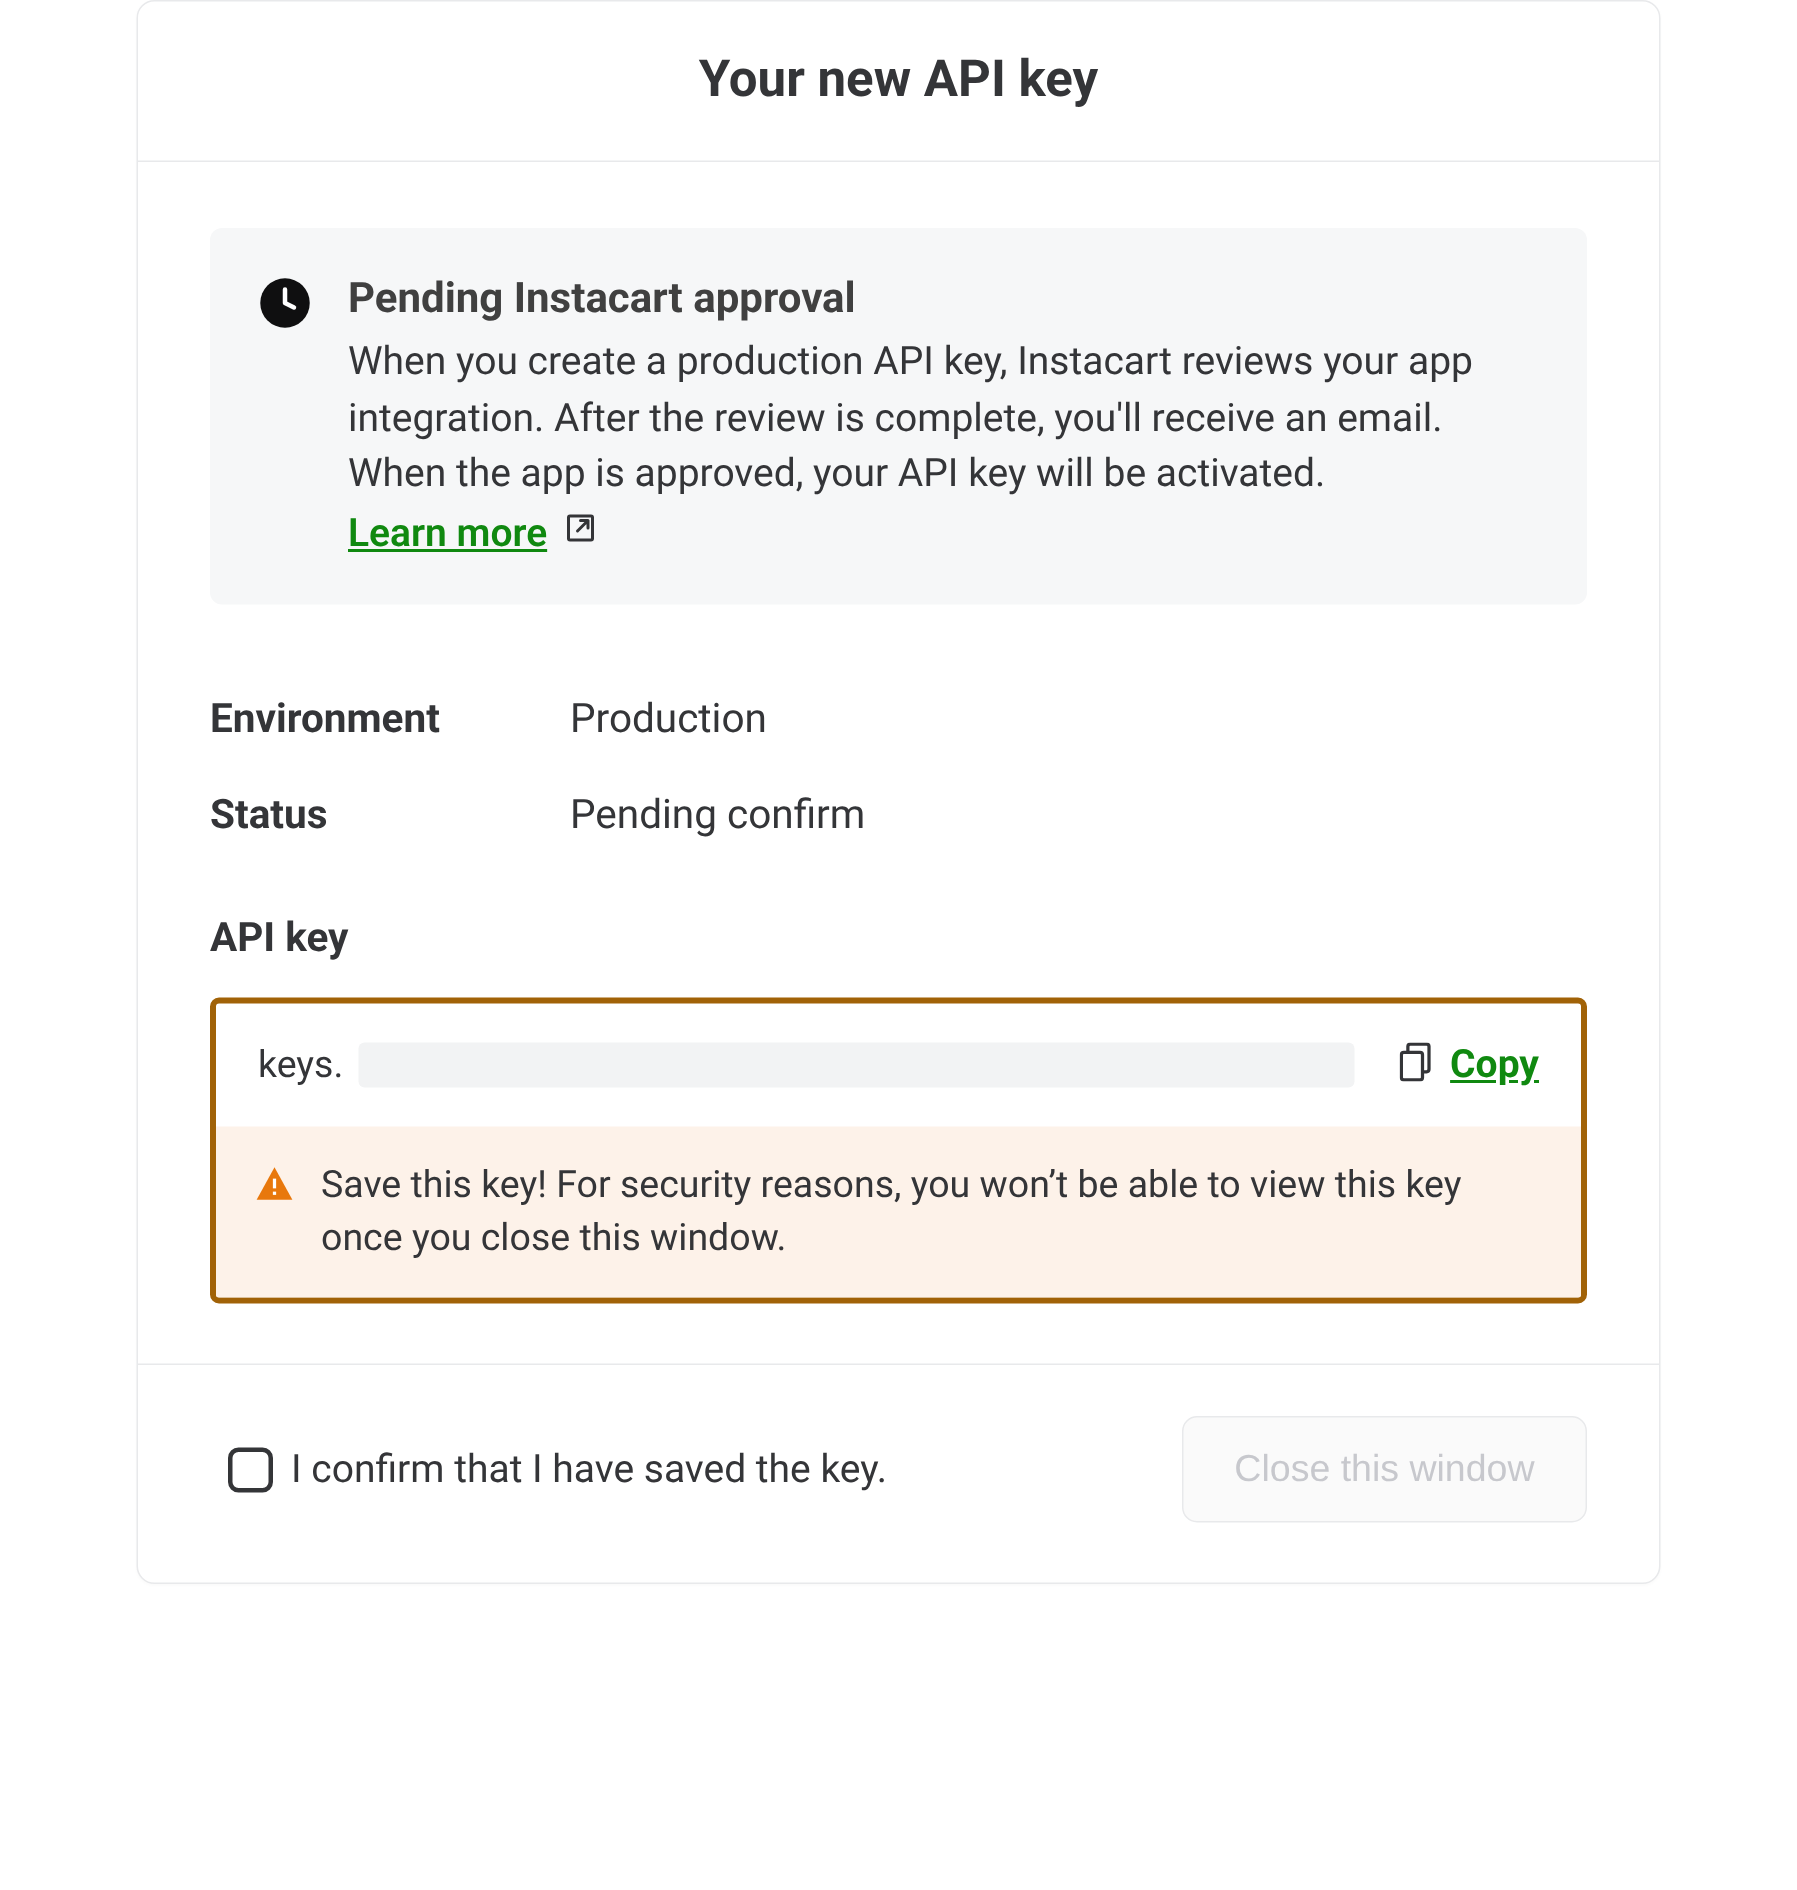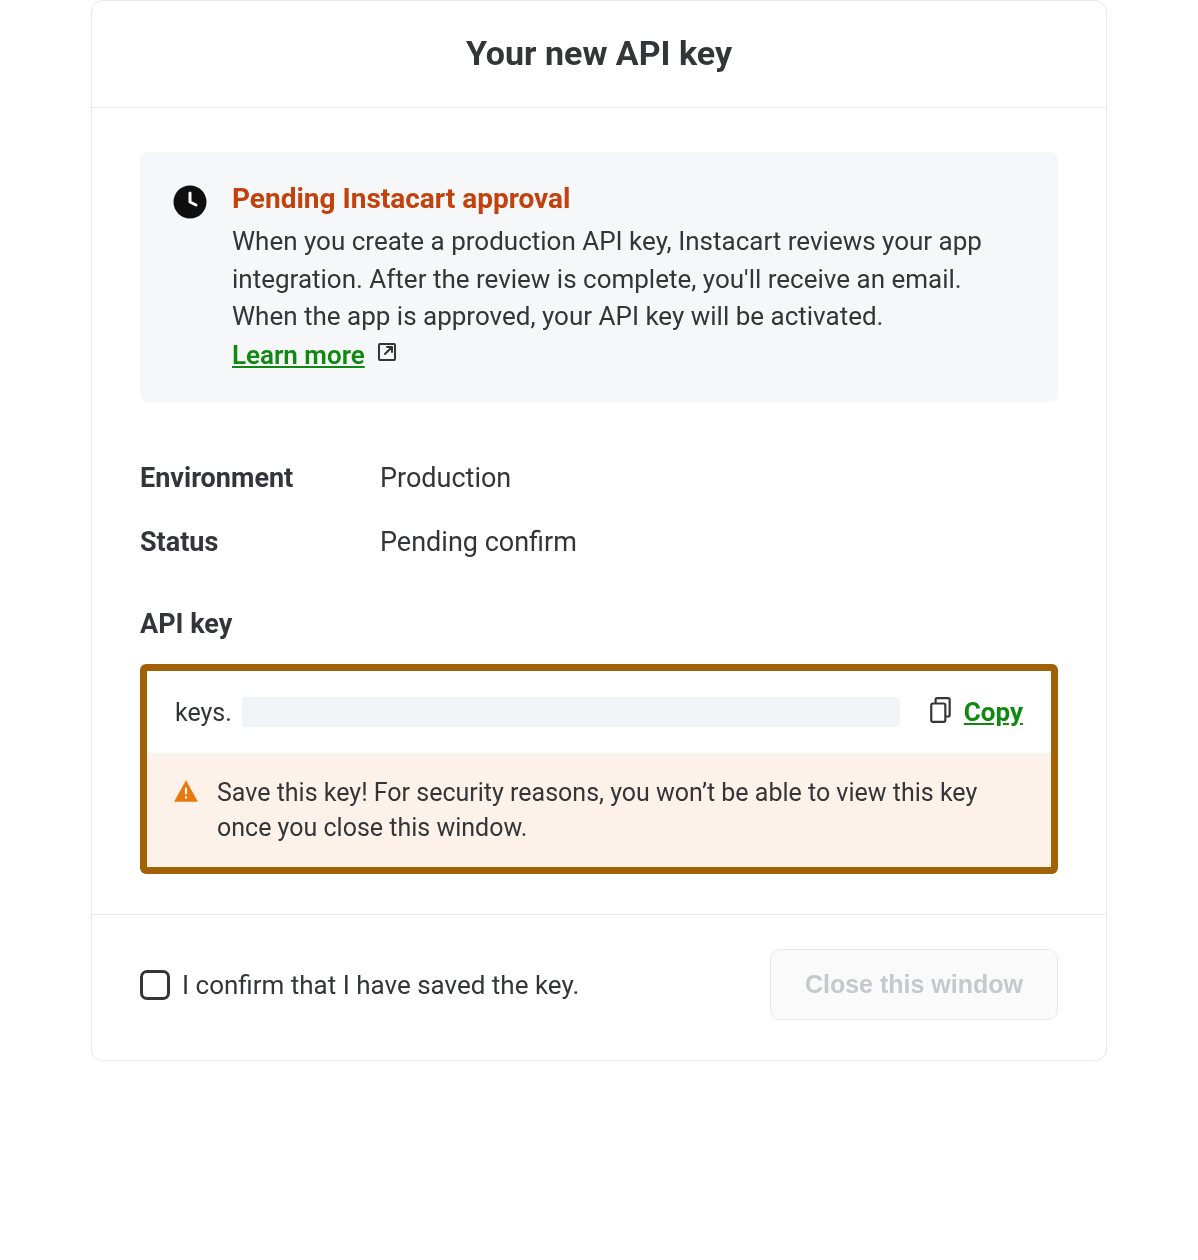--- a/index.html
+++ b/index.html
@@ -46,21 +46,21 @@
     width: 36px;
     height: 36px;
     margin-top: 2px;
   }
   .info-body {
     flex: 1;
   }
   .info-title {
     font-size: 28px;
     font-weight: 700;
-    color: #c2410c;
+    color: #404040;
     margin-bottom: 8px;
   }
   .info-text {
     font-size: 26px;
     line-height: 1.45;
     color: #343538;
   }
   .learn-more {
     display: inline-flex;
     align-items: center;
@@ -94,21 +94,21 @@
     margin-top: 34px;
   }
   .api-key-label {
     font-size: 27px;
     font-weight: 700;
     color: #343538;
     margin-bottom: 24px;
     margin-top: 28px;
   }
   .api-key-box {
-    border: 7px solid #a16207;
+    border: 4px solid #a16207;
     border-radius: 6px;
     overflow: hidden;
   }
   .key-row {
     display: flex;
     align-items: center;
     padding: 26px 28px;
     gap: 10px;
   }
   .key-prefix {
@@ -156,38 +156,39 @@
     padding: 34px 48px 40px 48px;
     display: flex;
     align-items: center;
     justify-content: space-between;
   }
   .confirm-group {
     display: inline-flex;
     align-items: center;
     gap: 12px;
     cursor: pointer;
+    margin-left: 12px;
   }
   .checkbox {
     width: 30px;
     height: 30px;
     border: 3px solid #343538;
     border-radius: 7px;
     background: #fff;
   }
   .confirm-label {
     font-size: 26px;
     color: #343538;
   }
   .close-btn {
     border: 1px solid #e8e9eb;
     background: #fafafa;
     color: #c7c8cd;
     font-size: 25px;
-    font-weight: 700;
+    font-weight: 400;
     padding: 20px 34px;
     border-radius: 10px;
     cursor: not-allowed;
   }
 </style>
 </head>
 <body>
 
 <div class="modal">
 

